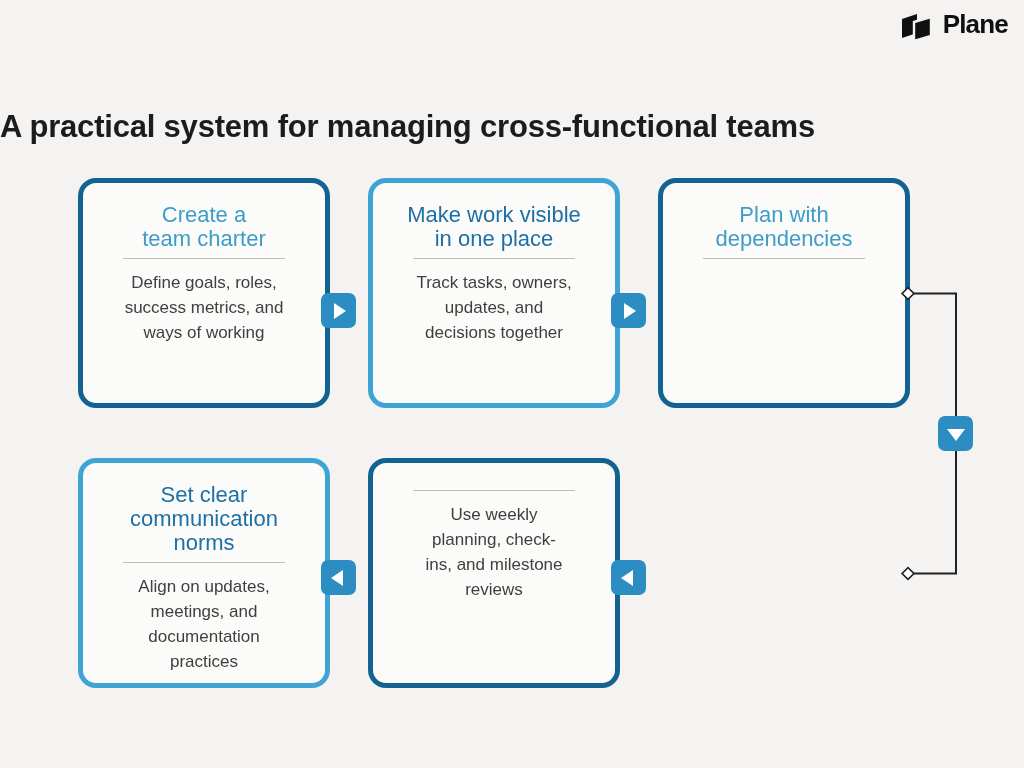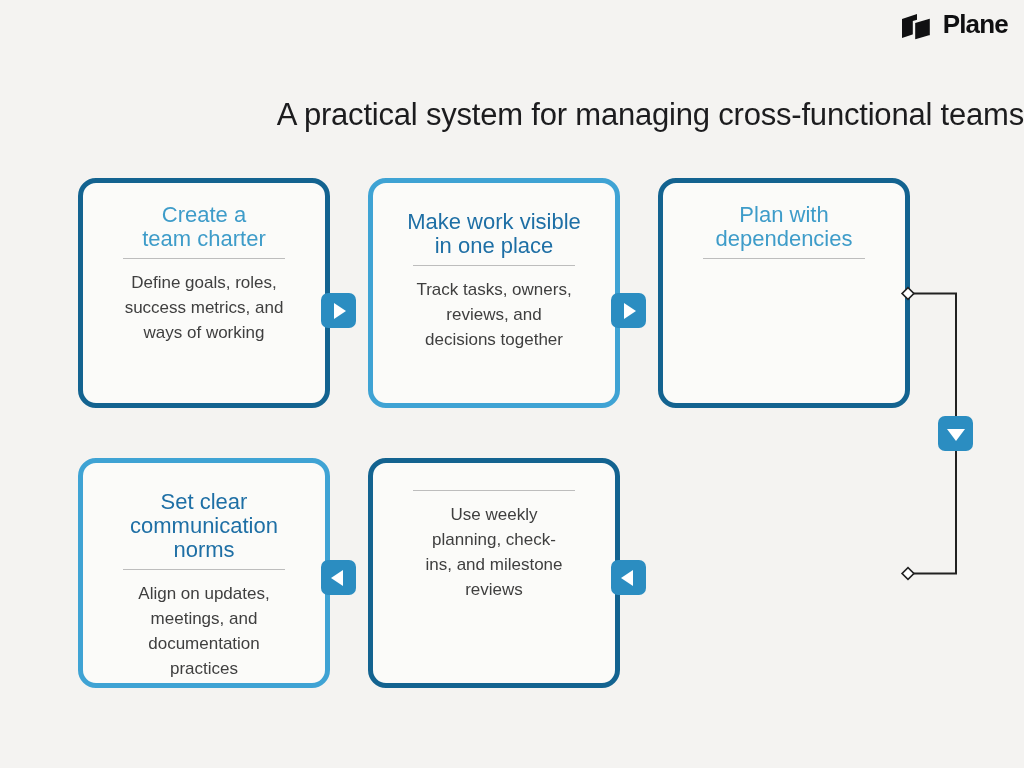--- a/index.html
+++ b/index.html
@@ -13,30 +13,30 @@
   *{margin:0;padding:0;box-sizing:border-box;}
   html,body{width:1024px;height:768px;}
   body{font-family:"Liberation Sans", sans-serif;background:var(--page-bg);}
   .stage{position:relative;width:1024px;height:768px;background:var(--page-bg);overflow:hidden;}
 
   
   .logo{position:absolute;top:9px;right:16px;display:flex;gap:7px;}
   .logo-text{font-size:26px;font-weight:700;letter-spacing:-0.8px;color:var(--logo-text);}
 
   
-  .page-title{position:absolute;top:97px;left:0;width:100%;text-align:right;
-    font-size:31px;font-weight:400;letter-spacing:-0.2px;color:var(--title-text);}
+  .page-title{position:absolute;top:109px;left:0;width:100%;text-align:left;
+    font-size:31px;font-weight:700;letter-spacing:-0.2px;color:var(--title-text);}
 
   
   .card{position:absolute;width:252px;height:230px;background:var(--card-bg);
     border:5px solid;border-radius:18px;padding:20px 12px 0;text-align:center;}
   .card.f-dark{border-color:var(--frame-dark);}
   .card.f-light{border-color:var(--frame-light);}
   .card.f-dark .card-title{color:var(--heading-light);}
-  .card.f-light .card-title{color:var(--heading-dark);margin-top:7px;}
+  .card.f-light .card-title{color:var(--heading-dark);}
   .card-title{font-size:22px;font-weight:500;line-height:24px;white-space:pre-line;}
   .divider{width:162px;height:1px;background:var(--divider);margin:7px auto 11px;}
   .card-body{font-size:17px;line-height:25px;color:var(--body-text);white-space:pre-line;}
 
   .pos-c0{left:78px;top:178px;} .pos-c1{left:368px;top:178px;} .pos-c2{left:658px;top:178px;}
   .pos-c3{left:78px;top:458px;} .pos-c4{left:368px;top:458px;} .pos-c5{left:658px;top:458px;}
 
   
   .arrow{position:absolute;width:35px;height:35px;background:var(--arrow-bg);
     border-radius:7px;display:flex;align-items:center;justify-content:center;z-index:2;}
@@ -73,21 +73,21 @@
     <p class="card-body">Define goals, roles,
 success metrics, and
 ways of working</p>
   </section>
 
   <section class="card f-light pos-c1">
     <h2 class="card-title">Make work visible
 in one place</h2>
     <div class="divider"></div>
     <p class="card-body">Track tasks, owners,
-reviews, and
+updates, and
 decisions together</p>
   </section>
 
   <section class="card f-dark pos-c2">
     <h2 class="card-title">Plan with
 dependencies</h2>
     <div class="divider"></div>
   </section>
 
   <section class="card f-light pos-c3">

